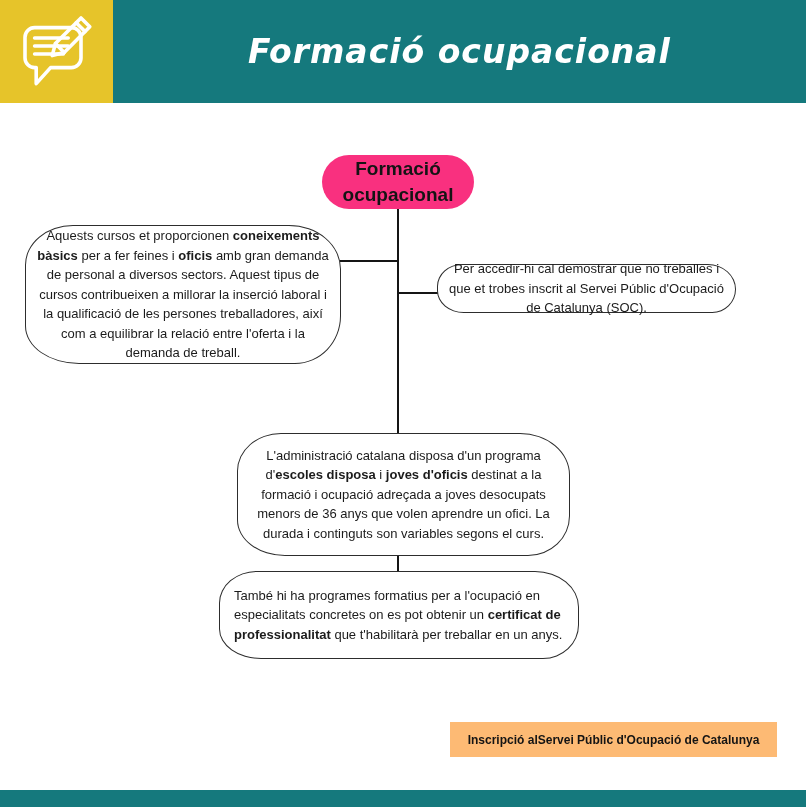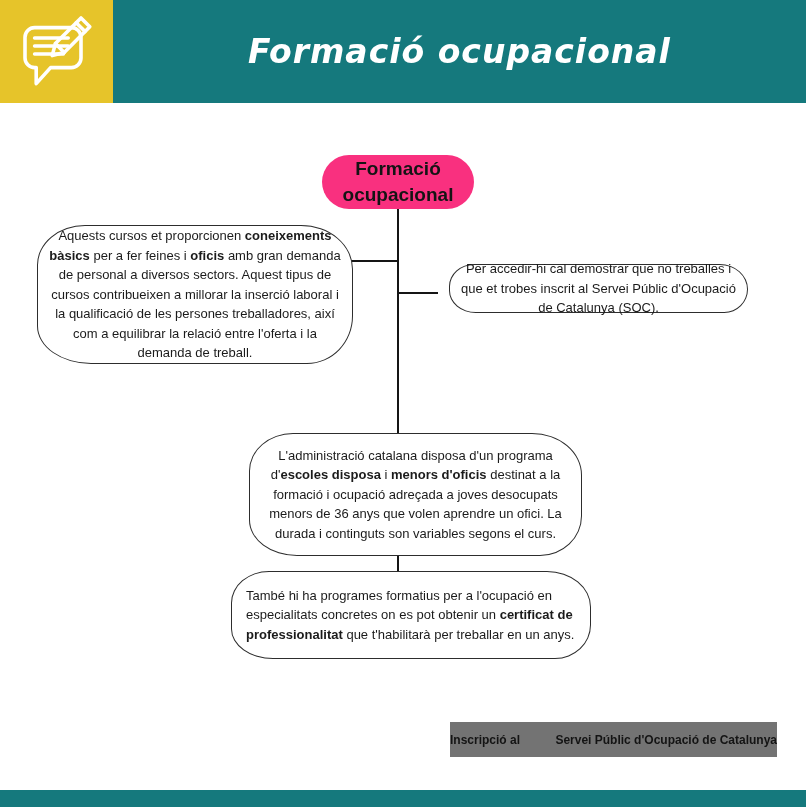--- a/index.html
+++ b/index.html
@@ -28,21 +28,20 @@
     background:#F9307F;border-radius:27px;
     display:flex;align-items:center;justify-content:center;text-align:center;
     font-size:19px;font-weight:bold;color:#141414;line-height:1.35;
   }
   .line{position:absolute;background:#151515;}
   .bubble{
     position:absolute;background:#fff;border:1.5px solid #2d2d2d;
     box-sizing:border-box;display:flex;align-items:center;justify-content:center;
     font-size:13px;line-height:1.5;color:#1b1b1b;text-align:center;
     padding:6px 10px;
-    margin-left:12px;
   }
   .bubble b{font-weight:bold;}
   .bubble-left{
     left:25px;top:225px;width:316px;height:139px;
     border-radius:48px 52px 46px 54px / 40px 44px 48px 38px;
   }
   .bubble-right{
     left:437px;top:264px;width:299px;height:49px;
     border-radius:34px 38px 32px 36px / 30px 34px 32px 30px;
   }
@@ -51,21 +50,21 @@
     border-radius:44px 50px 42px 48px / 38px 42px 40px 36px;
   }
   .bubble-bottom{
     left:219px;top:571px;width:360px;height:88px;
     border-radius:38px 44px 36px 42px / 32px 36px 34px 30px;
     text-align:left;justify-content:flex-start;padding:6px 14px;
   }
   
   .footer-banner{
     position:absolute;left:450px;top:722px;width:327px;height:35px;
-    background:#737373;display:flex;align-items:center;justify-content:space-between;
+    background:#fdba74;display:flex;align-items:center;justify-content:center;
     font-size:12px;font-weight:bold;color:#141414;white-space:nowrap;
   }
   .footer-banner a{color:#141414;cursor:pointer;}
   .footer-bar{
     position:absolute;left:0;top:790px;width:806px;height:17px;background:#15797D;
   }
 </style>
 </head>
 <body>
 
@@ -97,21 +96,21 @@
 
   <div class="bubble bubble-left">
     <span><span>Aquests cursos et proporcionen </span><b>coneixements bàsics</b><span> per a fer feines i </span><b>oficis</b><span> amb gran demanda de personal a diversos sectors. Aquest tipus de cursos contribueixen a millorar la inserció laboral i la qualificació de les persones treballadores, així com a equilibrar la relació entre l'oferta i la demanda de treball.</span></span>
   </div>
 
   <div class="bubble bubble-right">
     <span><span>Per accedir-hi cal demostrar que no treballes i que et trobes inscrit al Servei Públic d'Ocupació de Catalunya (SOC).</span></span>
   </div>
 
   <div class="bubble bubble-middle">
-    <span><span>L'administració catalana disposa d'un programa d'</span><b>escoles disposa</b><span> i </span><b>menors d'oficis</b><span> destinat a la formació i ocupació adreçada a joves desocupats menors de 36 anys que volen aprendre un ofici. La durada i continguts son variables segons el curs.</span></span>
+    <span><span>L'administració catalana disposa d'un programa d'</span><b>escoles disposa</b><span> i </span><b>joves d'oficis</b><span> destinat a la formació i ocupació adreçada a joves desocupats menors de 36 anys que volen aprendre un ofici. La durada i continguts son variables segons el curs.</span></span>
   </div>
 
   <div class="bubble bubble-bottom">
     <span><span>També hi ha programes formatius per a l'ocupació en especialitats concretes on es pot obtenir un </span><b>certificat de professionalitat</b><span> que t'habilitarà per treballar en un anys.</span></span>
   </div>
 
   <div class="footer-banner">
     <span>Inscripció al </span>
     <a>Servei Públic d'Ocupació de Catalunya</a>
   </div>

